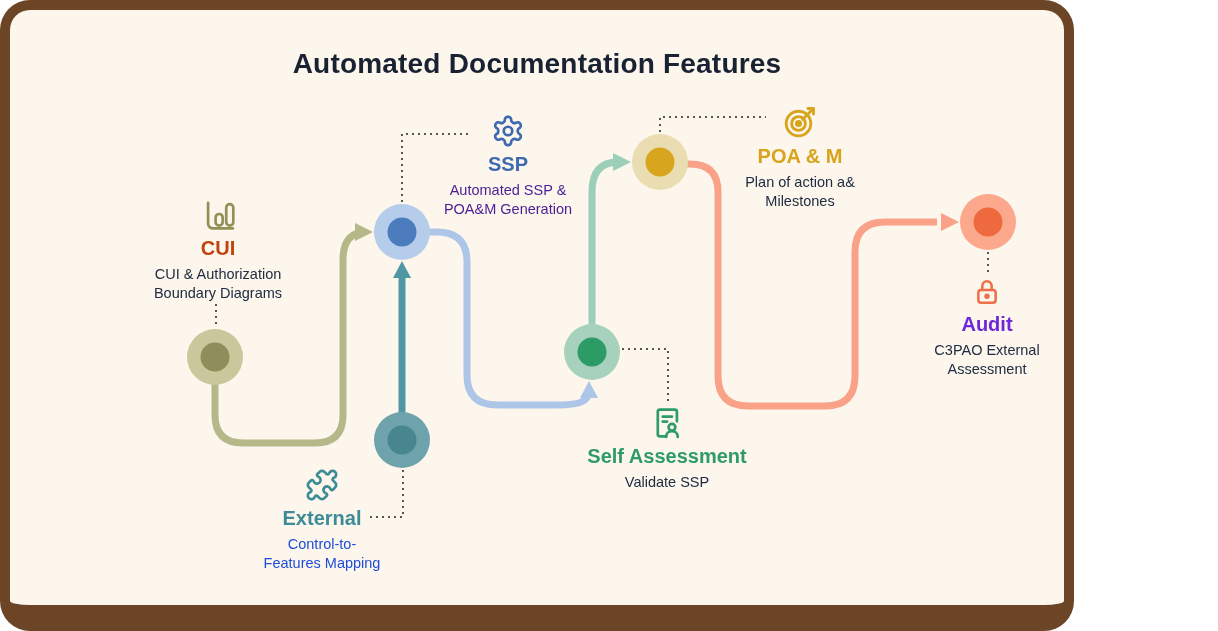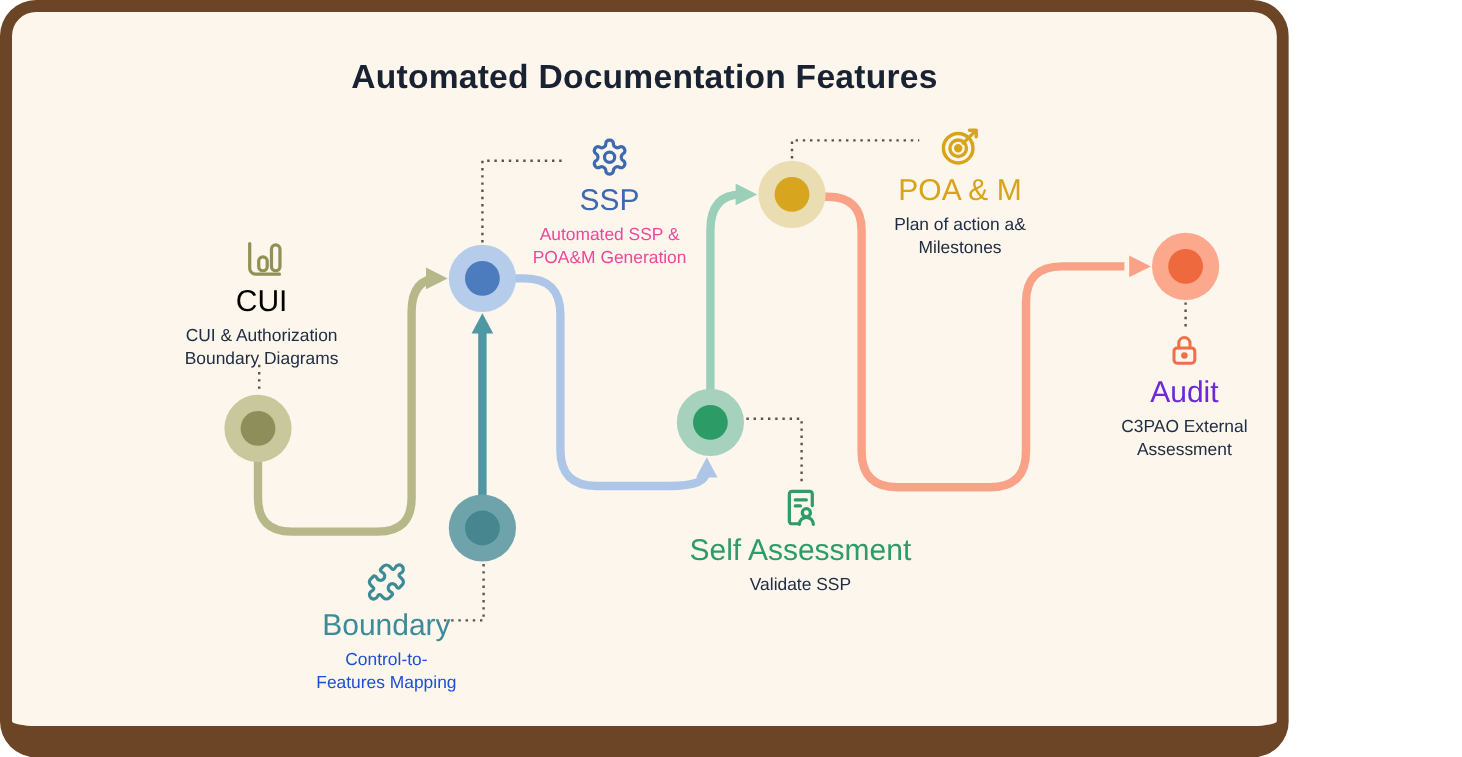--- a/index.html
+++ b/index.html
@@ -15,21 +15,21 @@
   .title{
     position:absolute;top:48px;left:0;width:100%;margin:0;
     text-align:center;font-size:28px;font-weight:700;letter-spacing:.2px;
   }
   svg.flow{position:absolute;left:0;top:0;}
   .label-group{
     position:absolute;display:flex;flex-direction:column;align-items:center;
     text-align:center;
   }
   .label-group .icon{margin-bottom:5px;}
-  .node-title{font-size:25px;font-weight:400;line-height:1.15;}
+  .node-title{font-size:20px;font-weight:700;line-height:1.15;}
   .node-desc{font-size:14.5px;font-weight:500;line-height:1.32;margin-top:5px;}
 </style>
 </head>
 <body>
 
 <div class="stage">
 
   <div class="frame" style="background-color: rgb(252, 246, 236); border-color: rgb(107, 69, 38);"></div>
 
   <h1 class="title" style="color: rgb(25, 34, 51);">Automated Documentation Features</h1>
@@ -78,49 +78,49 @@
   </svg>
 
   <div class="label-group" style="left:128px;top:198px;width:180px">
     <svg class="icon" width="34" height="34" viewBox="0 0 24 24">
       <g fill="none" stroke-width="1.9" stroke-linecap="round" stroke-linejoin="round" stroke="#8F9155">
         <path d="M5 3.5 V18 a3.5 3.5 0 0 0 3.5 3.5 H22.5"></path>
         <rect x="10.3" y="11.3" width="5" height="8.2" rx="2.5"></rect>
         <rect x="17.8" y="4.3" width="5" height="15.2" rx="2.5"></rect>
       </g>
     </svg>
-    <div class="node-title" style="color: #000000;">CUI</div>
+    <div class="node-title" style="color: #c2410c;">CUI</div>
     <div class="node-desc" style="color: rgb(33, 45, 66); text-align: center;">
       <div>CUI &amp; Authorization</div>
       <div>Boundary Diagrams</div>
     </div>
   </div>
 
   <div class="label-group" style="left:232px;top:468px;width:180px">
     <svg class="icon" width="34" height="34" viewBox="0 0 24 24">
       <g fill="none" stroke-width="1.9" stroke-linecap="round" stroke-linejoin="round" stroke="#3D8B96">
         <path d="M19.439 7.85c-.049.322.059.648.289.878l1.568 1.568c.47.47.706 1.087.706 1.704s-.235 1.233-.706 1.704l-1.611 1.611a.98.98 0 0 1-.837.276c-.47-.07-.802-.48-.968-.925a2.501 2.501 0 1 0-3.214 3.214c.446.166.855.497.925.968a.979.979 0 0 1-.276.837l-1.61 1.61a2.404 2.404 0 0 1-1.705.707 2.402 2.402 0 0 1-1.704-.706l-1.568-1.568a1.026 1.026 0 0 0-.877-.29c-.493.074-.84.504-1.02.968a2.5 2.5 0 1 1-3.237-3.237c.464-.18.894-.527.967-1.02a1.026 1.026 0 0 0-.289-.877l-1.568-1.568A2.402 2.402 0 0 1 1.998 12c0-.617.236-1.234.706-1.704L4.23 8.77c.24-.24.581-.353.917-.303.515.077.877.528 1.073 1.01a2.5 2.5 0 1 0 3.259-3.259c-.482-.196-.933-.558-1.01-1.073-.05-.336.062-.676.303-.917l1.525-1.525A2.402 2.402 0 0 1 12 1.998c.617 0 1.234.236 1.704.706l1.568 1.568c.23.23.556.338.877.29.493-.074.84-.504 1.02-.968a2.5 2.5 0 1 1 3.237 3.237c-.464.18-.894.527-.967 1.02Z"></path>
       </g>
     </svg>
-    <div class="node-title" style="color: rgb(61, 139, 150);">Boundary</div>
+    <div class="node-title" style="color: rgb(61, 139, 150);">External</div>
     <div class="node-desc" style="color: #1d4ed8;">
       <div>Control-to-</div>
       <div>Features Mapping</div>
     </div>
   </div>
 
   <div class="label-group" style="left:418px;top:114px;width:180px">
     <svg class="icon" width="34" height="34" viewBox="0 0 24 24">
       <g fill="none" stroke-width="1.9" stroke-linecap="round" stroke-linejoin="round" stroke="#3D69B0">
         <path d="M12.22 2h-.44a2 2 0 0 0-2 2v.18a2 2 0 0 1-1 1.73l-.43.25a2 2 0 0 1-2 0l-.15-.08a2 2 0 0 0-2.73.73l-.22.38a2 2 0 0 0 .73 2.73l.15.1a2 2 0 0 1 1 1.72v.51a2 2 0 0 1-1 1.74l-.15.09a2 2 0 0 0-.73 2.73l.22.38a2 2 0 0 0 2.73.73l.15-.08a2 2 0 0 1 2 0l.43.25a2 2 0 0 1 1 1.73V20a2 2 0 0 0 2 2h.44a2 2 0 0 0 2-2v-.18a2 2 0 0 1 1-1.73l.43-.25a2 2 0 0 1 2 0l.15.08a2 2 0 0 0 2.73-.73l.22-.39a2 2 0 0 0-.73-2.73l-.15-.08a2 2 0 0 1-1-1.74v-.5a2 2 0 0 1 1-1.74l.15-.09a2 2 0 0 0 .73-2.73l-.22-.38a2 2 0 0 0-2.73-.73l-.15.08a2 2 0 0 1-2 0l-.43-.25a2 2 0 0 1-1-1.73V4a2 2 0 0 0-2-2z"></path>
         <circle cx="12" cy="12" r="3"></circle>
       </g>
     </svg>
     <div class="node-title" style="color: rgb(61, 105, 176);">SSP</div>
-    <div class="node-desc" style="color: #ec4899;">
+    <div class="node-desc" style="color: #4c1d95;">
       <div>Automated SSP &amp;</div>
       <div>POA&amp;M Generation</div>
     </div>
   </div>
 
   <div class="label-group" style="left:710px;top:104px;width:180px">
     <svg class="icon" width="36" height="36" viewBox="0 0 24 24">
       <g fill="none" stroke-width="1.9" stroke-linecap="round" stroke-linejoin="round" stroke="#D8A41C">
         <circle cx="11" cy="13" r="8.2"></circle>
         <circle cx="11" cy="13" r="4.6"></circle>

